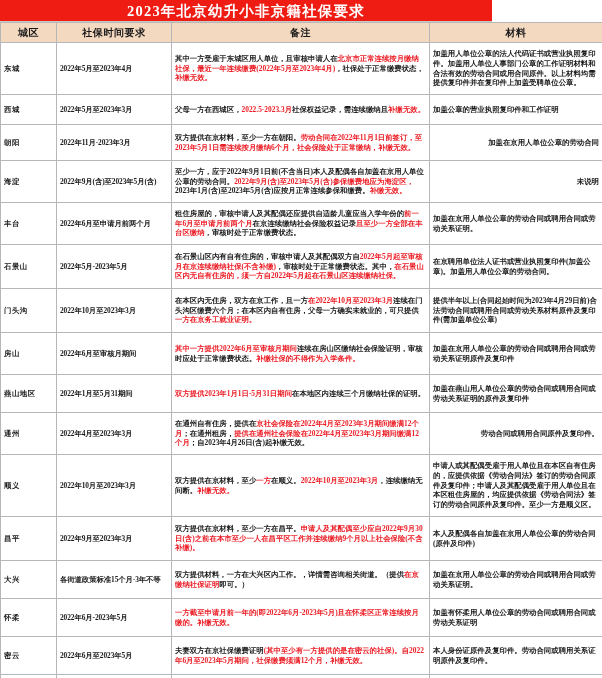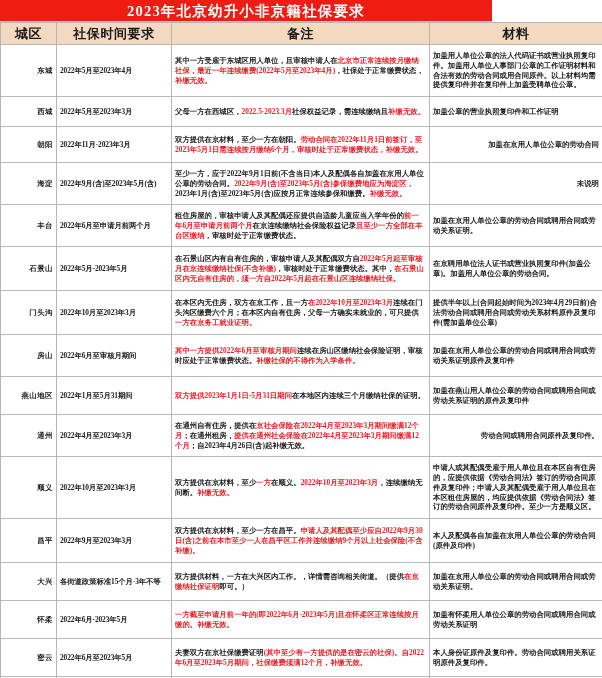--- a/index.html
+++ b/index.html
@@ -47,26 +47,26 @@
     padding: 2px 3px;
     vertical-align: middle;
     font-size: 7.4px;
     line-height: 1.32;
     color: #1a1a1a;
   }
   table.grid thead th {
     background: #f4d9c1;
     text-align: center;
     font-weight: bold;
-    font-size: 13px;
+    font-size: 10px;
     height: 20px;
     letter-spacing: .6px;
   }
   td.district {
-    text-align: right;
+    text-align: left;
     font-weight: bold;
     font-size: 8.4px;
     letter-spacing: .5px;
   }
   td.time {
     font-size: 7.5px;
     font-weight: bold;
     letter-spacing: -0.1px;
   }
   td.remark {
@@ -114,21 +114,21 @@
         </tr>
         <tr style="height: 30px;">
           <td class="district">西城</td>
           <td class="time">2022年5月至2023年3月</td>
           <td class="remark"><span class="bk">父母一方在西城区，</span><span class="rt">2022.5-2023.3月</span><span class="bk">社保权益记录，需连续缴纳且</span><span class="rt">补缴无效。</span></td>
           <td class="material"><span class="bk">加盖公章的营业执照复印件和工作证明</span></td>
         </tr>
         <tr style="height: 36px;">
           <td class="district">朝阳</td>
           <td class="time">2022年11月-2023年3月</td>
-          <td class="remark"><span class="bk">双方提供在京材料，至少一方在朝阳。</span><span class="rt">劳动合同在2022年11月1日前签订，至2023年5月1日需连续按月缴纳6个月，审核时处于正常缴费状态，补缴无效。</span></td>
+          <td class="remark"><span class="bk">双方提供在京材料，至少一方在朝阳。</span><span class="rt">劳动合同在2022年11月1日前签订，至2023年5月1日需连续按月缴纳6个月，社会保险处于正常缴纳，补缴无效。</span></td>
           <td class="material center"><span class="bk">加盖在京用人单位公章的劳动合同</span></td>
         </tr>
         <tr style="height: 42px;">
           <td class="district">海淀</td>
           <td class="time">2022年9月(含)至2023年5月(含)</td>
           <td class="remark"><span class="bk">至少一方，应于2022年9月1日前(不含当日)本人及配偶各自加盖在京用人单位公章的劳动合同。</span><span class="rt">2022年9月(含)至2023年5月(含)参保缴费地应为海淀区，</span><span class="bk">2023年1月(含)至2023年5月(含)应按月正常连续参保和缴费。</span><span class="rt">补缴无效。</span></td>
           <td class="material center"><span class="bk">未说明</span></td>
         </tr>
         <tr style="height: 42px;">
           <td class="district">丰台</td>

